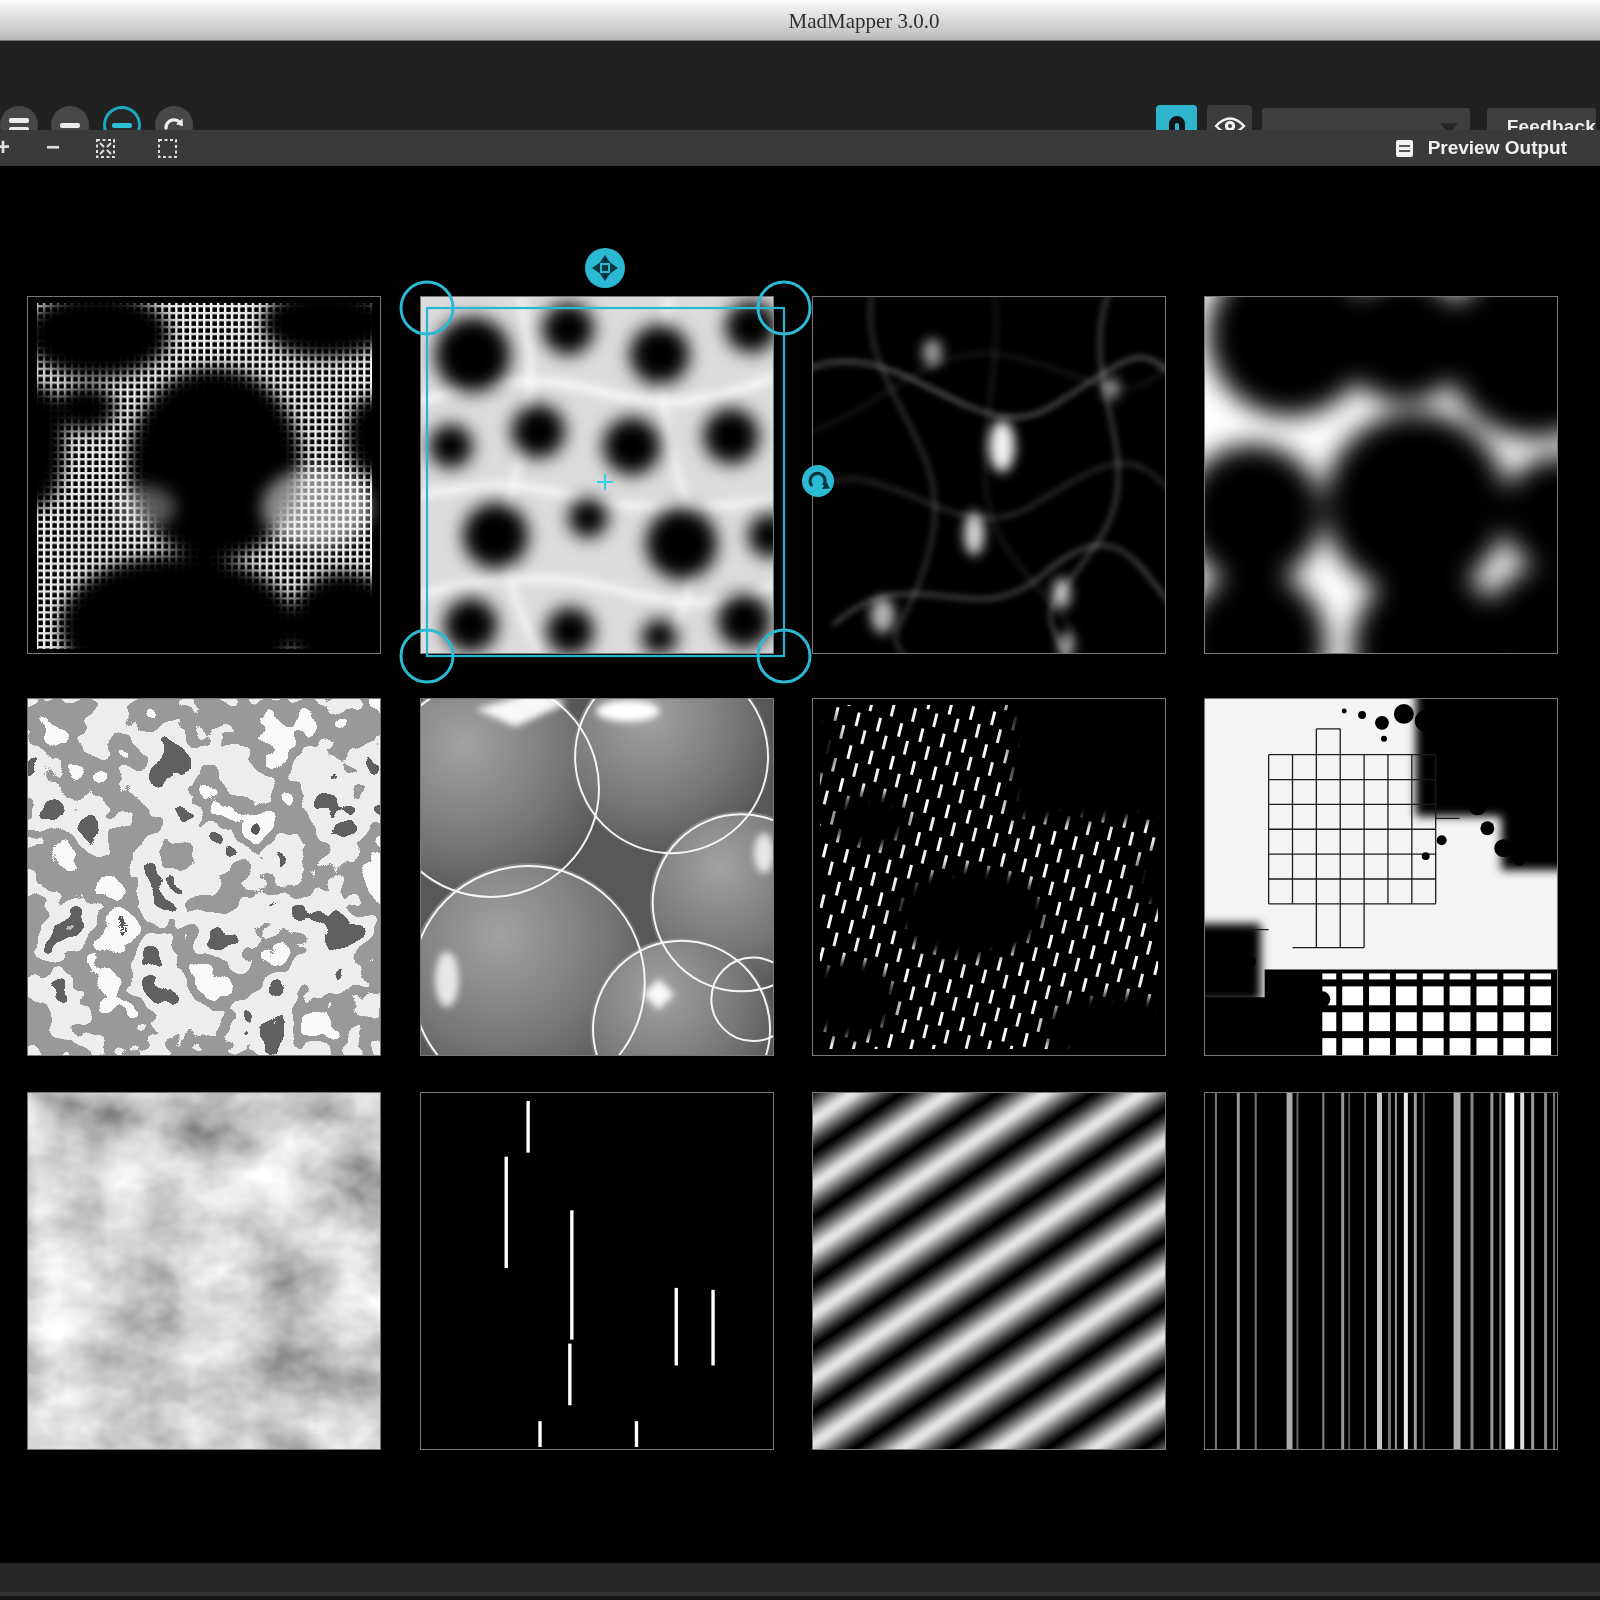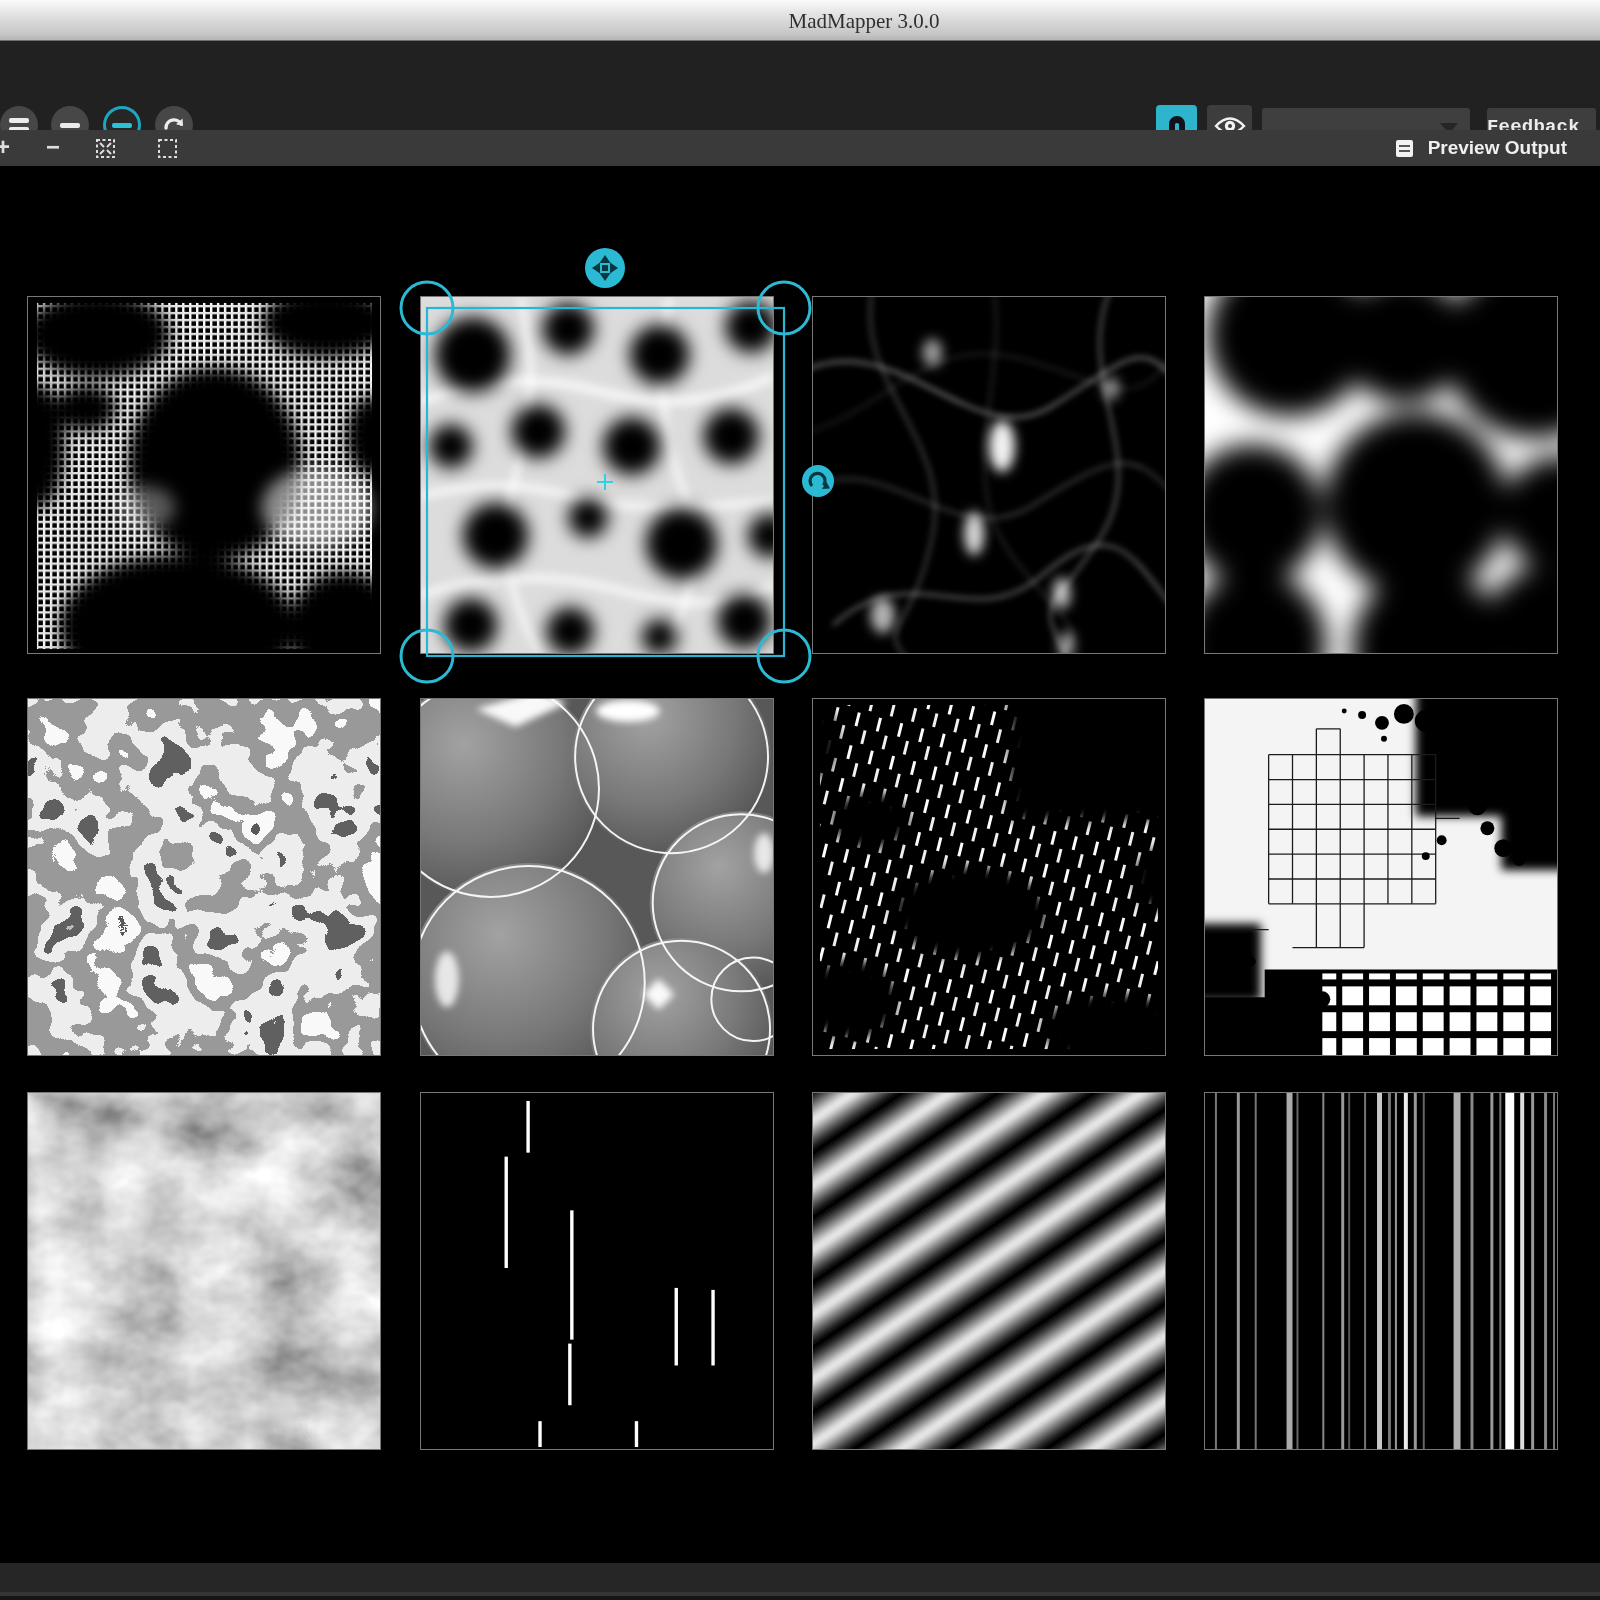--- a/index.html
+++ b/index.html
@@ -24,21 +24,21 @@
   .btn-square{position:absolute;top:64px;height:42px;border-radius:4px;
     display:flex;align-items:center;justify-content:center;}
   .magnet-btn{left:1156px;width:41px;background:#2eb4cd;}
   .eye-btn{left:1207px;width:45px;background:#3d3d3d;}
   .dropdown{position:absolute;left:1262px;top:67px;width:208px;height:38px;background:#3f3f3f;
     border-radius:3px;}
   .dropdown .arrow{position:absolute;right:12px;top:15px;width:0;height:0;
     border-left:9px solid transparent;border-right:9px solid transparent;border-top:11px solid #262626;}
   .feedback-btn{position:absolute;left:1487px;top:67px;width:109px;height:38px;background:#3e3e3e;
     border-radius:3px;color:#ececec;font-size:19px;font-weight:700;
-    display:flex;align-items:center;justify-content:flex-start;letter-spacing:.2px;font-family:Liberation Mono, monospace;}
+    display:flex;align-items:center;justify-content:flex-end;letter-spacing:.2px;}
 
   .subtoolbar{position:absolute;left:0;top:130px;width:1600px;height:36px;background:#3a3a3a;}
   .zoomglyph{position:absolute;top:0;height:36px;line-height:34px;color:#dedede;
     font-size:24px;font-weight:700;}
   .zi{left:-4px;} .zo{left:46px;}
   .subicon{position:absolute;top:9px;}
   .previewout{position:absolute;right:33px;top:0;height:36px;display:flex;align-items:center;gap:15px;
     color:#f0f0f0;font-size:19px;font-weight:700;}
   .chk{width:17px;height:17px;background:#f2f2f2;border-radius:2px;position:relative;}
   .chk:before{content:"";position:absolute;left:3px;right:3px;top:5px;height:2px;background:#555;}

